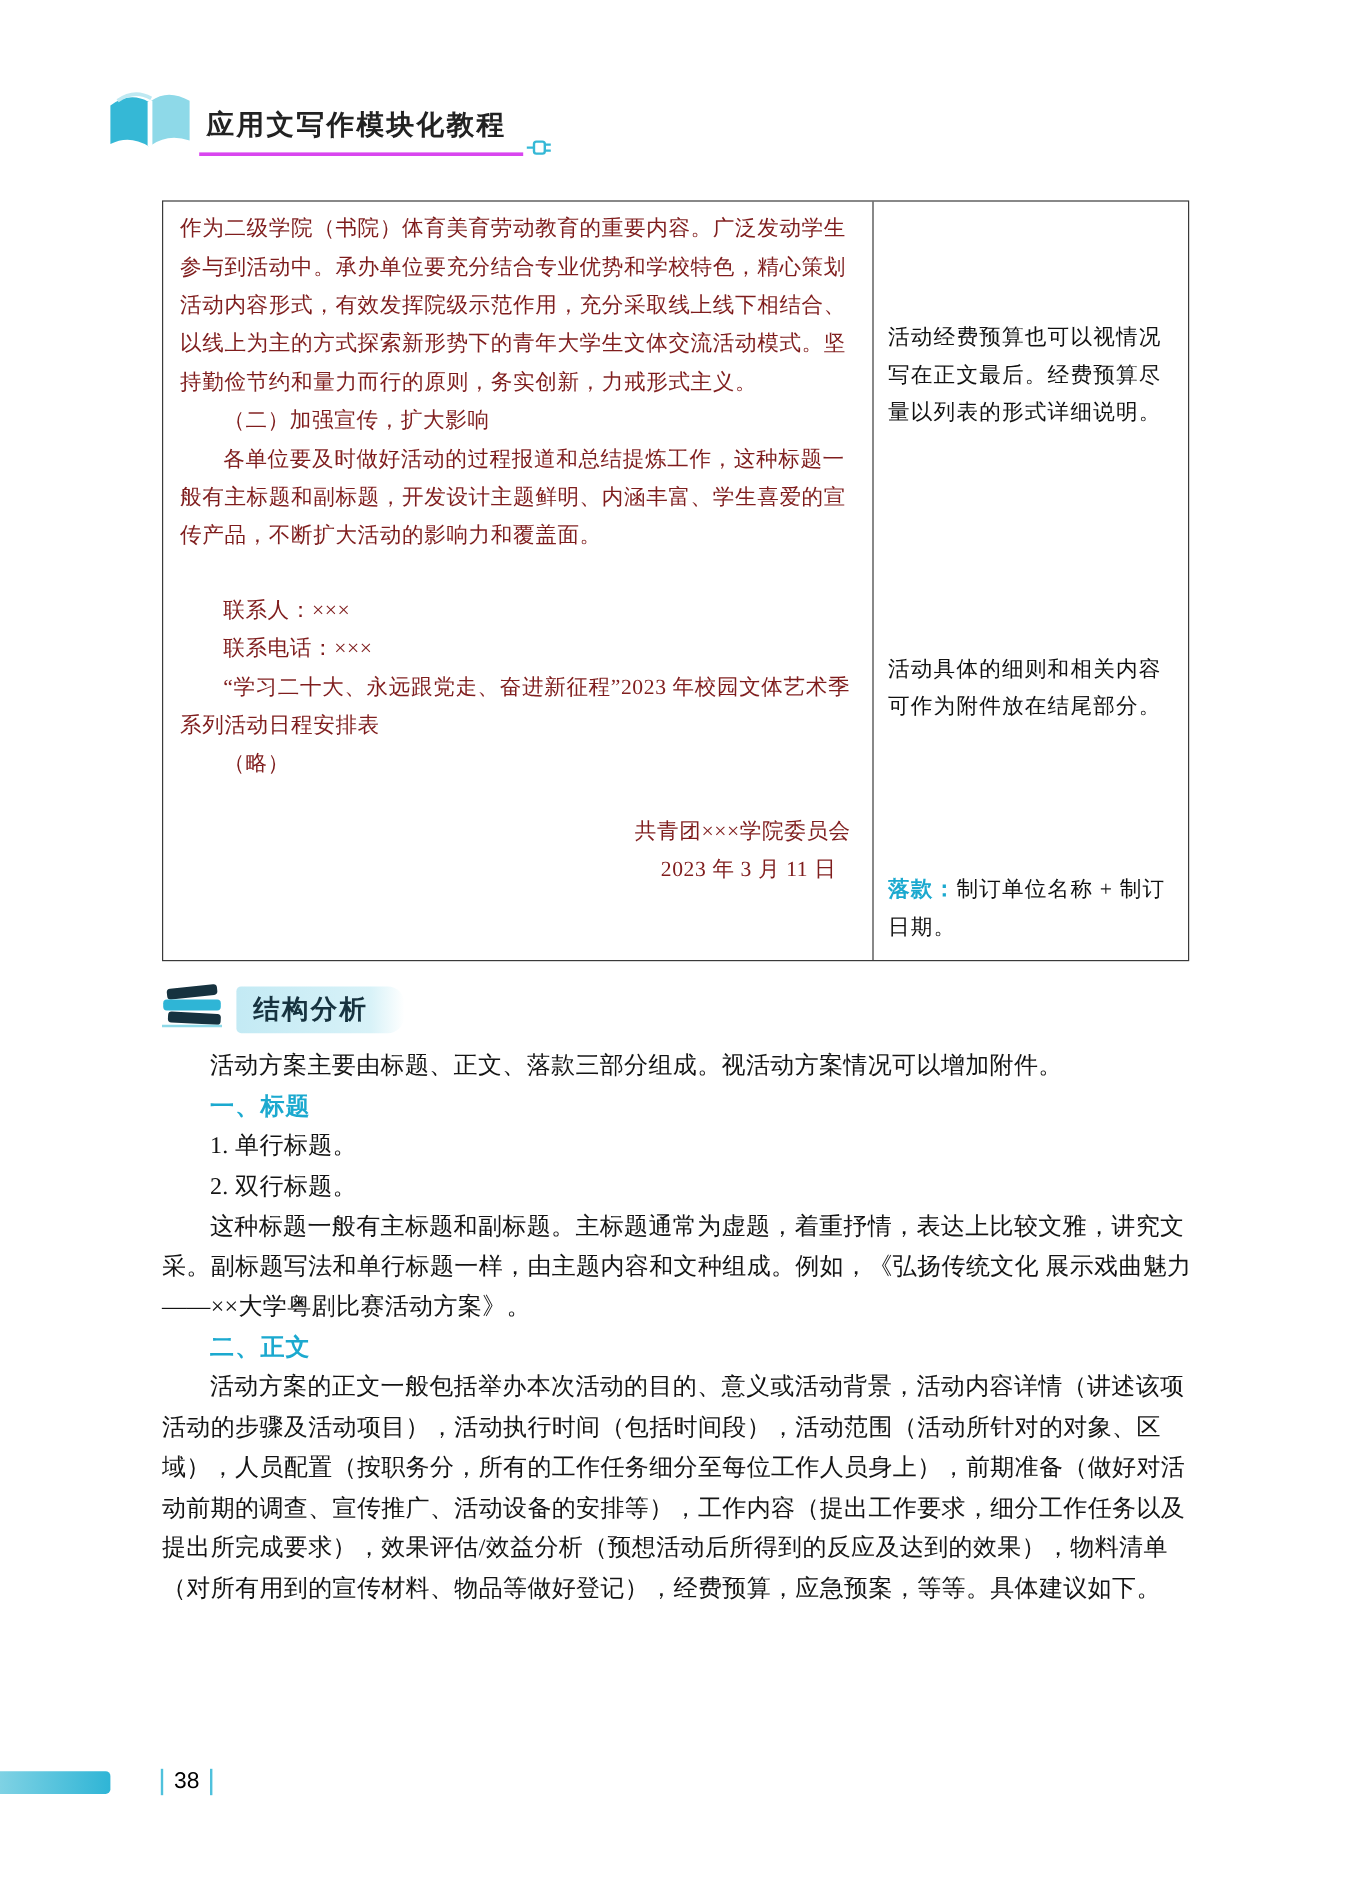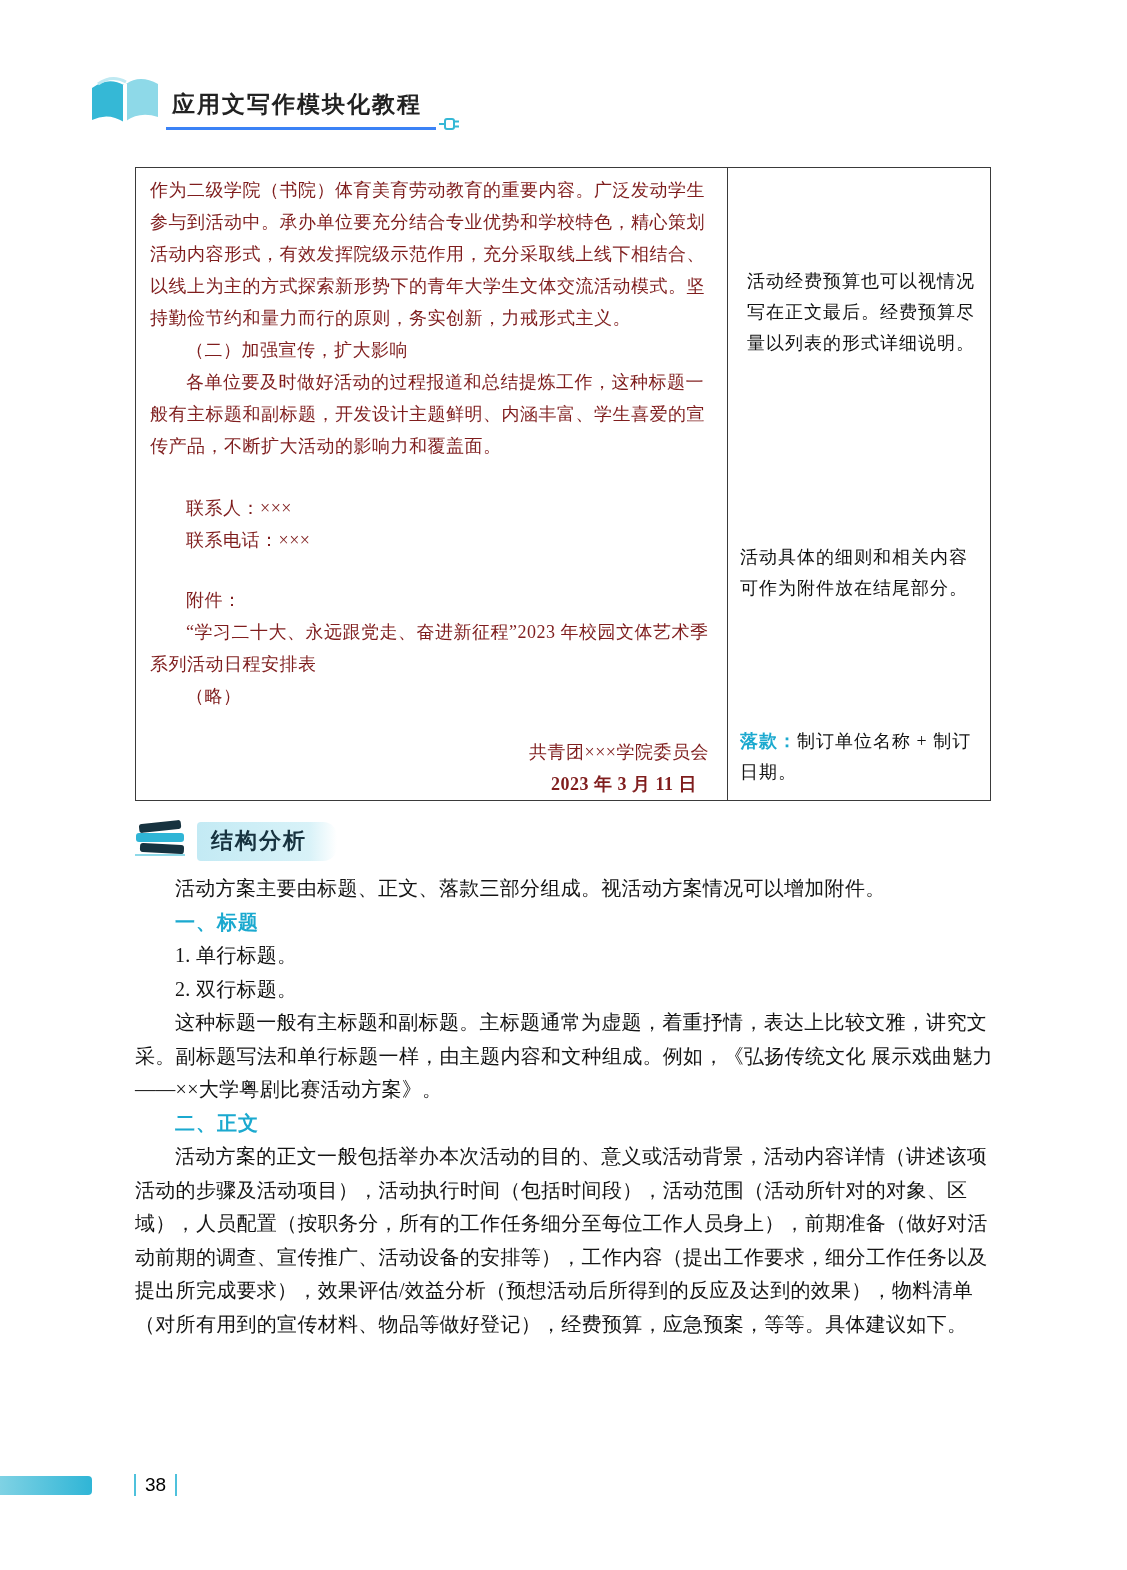--- a/index.html
+++ b/index.html
@@ -8,21 +8,21 @@
     position:relative; width:1127px; height:1570px; margin:0 auto;
     background:#ffffff; color:#1a1a1a; overflow:hidden;
     font-family:"Liberation Serif","DejaVu Serif",serif;
   }
 
   
   .header { position:absolute; top:74px; left:88px; display:flex; align-items:flex-end; }
   .logo { display:block; margin-right:4px; }
   .logo svg { display:block; }
   .title-block {
-    position:relative; border-bottom:3px solid #3b82f6;
+    position:relative; border-bottom:3px solid #d946ef;
     padding:0 14px 7px 6px;
   }
   .book-title {
     font-family:"Liberation Sans","DejaVu Sans",sans-serif;
     font-size:23px; font-weight:bold; letter-spacing:2px; color:#222;
   }
   .plug { position:absolute; right:-24px; bottom:-10px; }
 
   
   .doc-table {
@@ -31,28 +31,28 @@
   }
   .doc-cell {
     width:591px; padding:6px 14px 0 14px;
     font-size:18px; line-height:32px; letter-spacing:0.5px; color:#7f1d1d;
   }
   .doc-p { margin:0; }
   .doc-p.indent { text-indent:2em; }
   .gap-contact { margin-top:30px; }
   .gap-attach  { margin-top:28px; }
   .sig { text-align:right; padding-right:4px; margin-top:24px; }
-  .date { text-align:right; padding-right:16px;font-weight:bold; }
+  .date { text-align:right; padding-right:16px; }
 
   .note-cell {
     flex:1; border-left:1px solid #3a3a3a; position:relative;
     font-size:18px; line-height:31px; letter-spacing:1px; color:#111;
   }
   .note { position:absolute; left:12px; right:8px; margin:0; }
-  .note-1 { top:98px;text-align:center; }
+  .note-1 { top:98px; }
   .note-2 { top:374px; }
   .note-3 { top:558px; }
   .note-label { color:#1ba9cf; font-weight:bold; }
 
   
   .section-header { position:absolute; top:820px; left:131px; display:flex; align-items:center;justify-content:space-between; }
   .books-icon { margin-right:8px; }
   .section-title {
     font-family:"Liberation Sans","DejaVu Sans",sans-serif;
     font-size:22px; font-weight:bold; color:#16323f; letter-spacing:2px;
@@ -108,21 +108,20 @@
     </div>
   </header>
 
   <section class="doc-table">
     <div class="doc-cell">
       <p class="doc-p">作为二级学院（书院）体育美育劳动教育的重要内容。广泛发动学生参与到活动中。承办单位要充分结合专业优势和学校特色，精心策划活动内容形式，有效发挥院级示范作用，充分采取线上线下相结合、以线上为主的方式探索新形势下的青年大学生文体交流活动模式。坚持勤俭节约和量力而行的原则，务实创新，力戒形式主义。</p>
       <p class="doc-p indent">（二）加强宣传，扩大影响</p>
       <p class="doc-p indent">各单位要及时做好活动的过程报道和总结提炼工作，这种标题一般有主标题和副标题，开发设计主题鲜明、内涵丰富、学生喜爱的宣传产品，不断扩大活动的影响力和覆盖面。</p>
       <p class="doc-p indent gap-contact">联系人：×××</p>
       <p class="doc-p indent">联系电话：×××</p>
-      <p class="doc-p indent gap-attach">附件：</p>
       <p class="doc-p indent">“学习二十大、永远跟党走、奋进新征程”2023 年校园文体艺术季系列活动日程安排表</p>
       <p class="doc-p indent">（略）</p>
       <p class="doc-p sig">共青团×××学院委员会</p>
       <p class="doc-p date">2023 年 3 月 11 日</p>
     </div>
     <div class="note-cell">
       <p class="note note-1">活动经费预算也可以视情况写在正文最后。经费预算尽量以列表的形式详细说明。</p>
       <p class="note note-2">活动具体的细则和相关内容可作为附件放在结尾部分。</p>
       <p class="note note-3"><span class="note-label">落款：</span><span>制订单位名称 + 制订日期。</span></p>
     </div>

